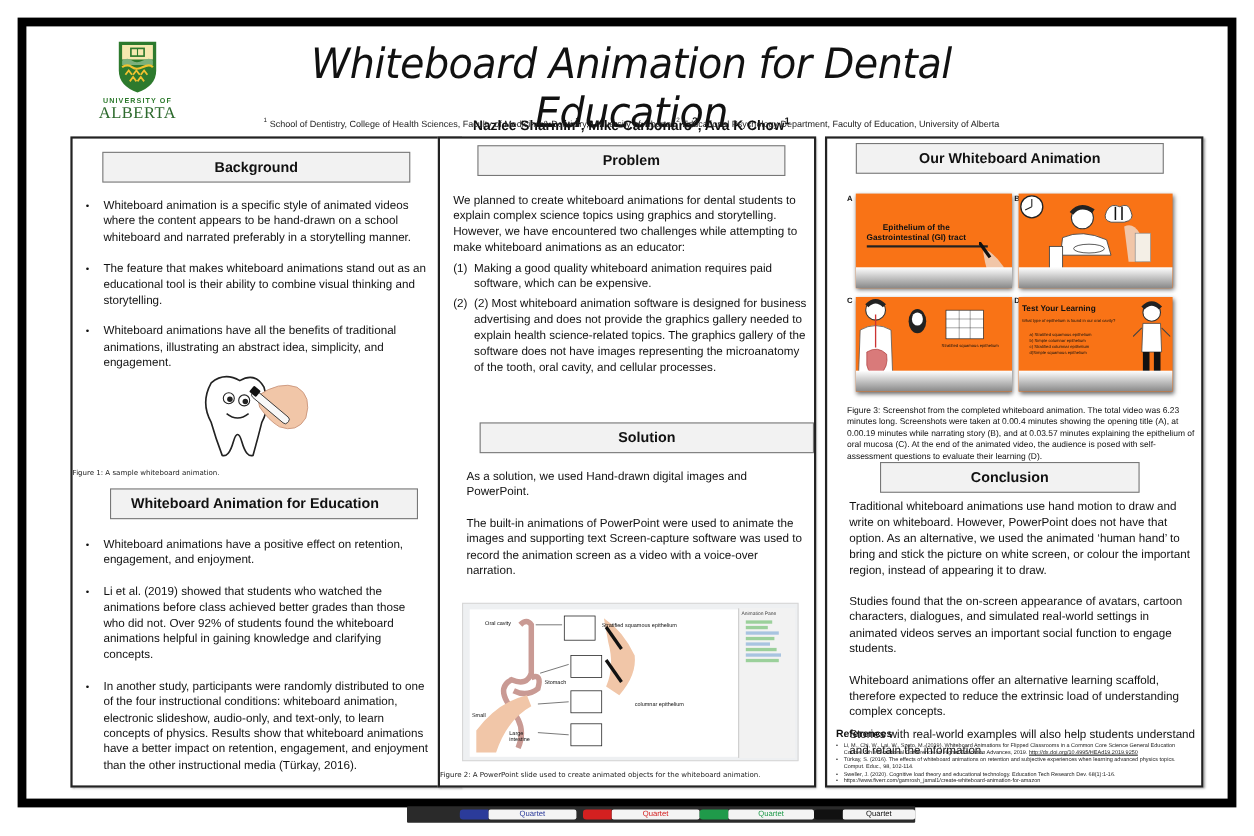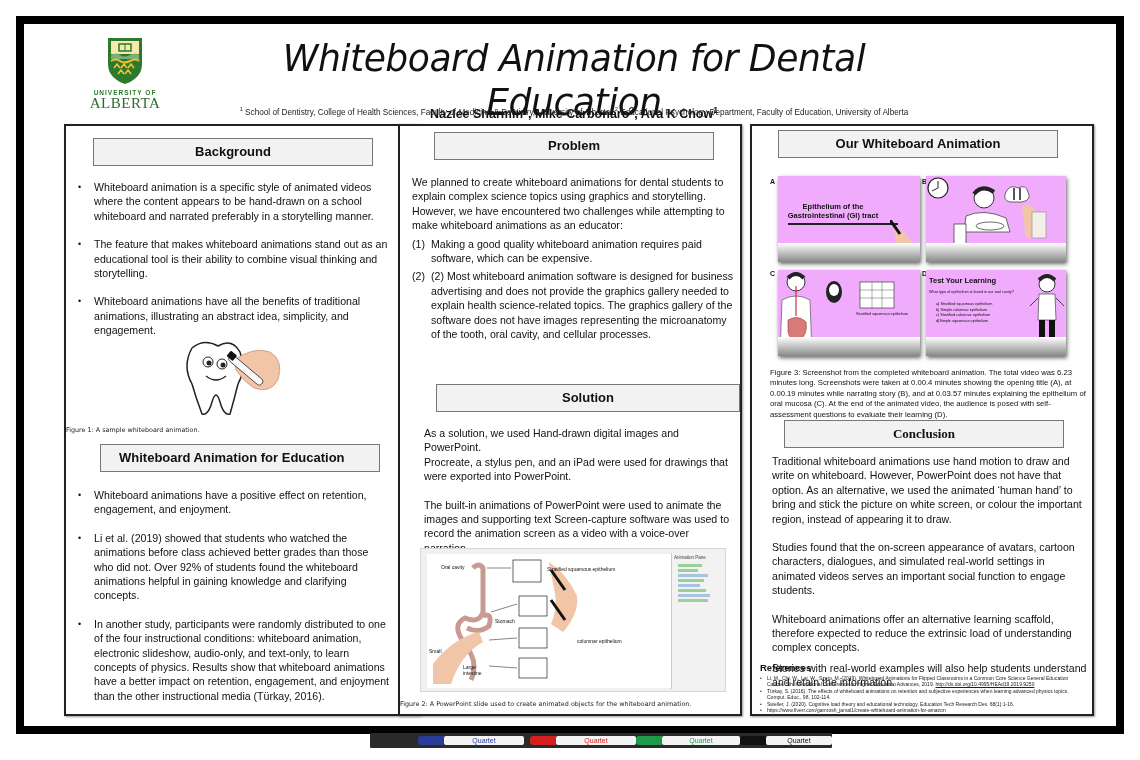--- a/index.html
+++ b/index.html
@@ -63,21 +63,21 @@
     .refs-title { position: absolute; font-weight: bold; font-size: 9.5px; }
     .refs { position: absolute; list-style: none; font-size: 5px; line-height: 6.4px; color: #222; }
     .refs li { position: relative; padding-left: 7px; }
     .refs li::before { content: "•"; position: absolute; left: 0; }
     .refs .link { text-decoration: underline; }
 
     .tray { position: absolute; left: 370px; top: 733px; width: 462px; height: 15px; background: #2a2a2a; border-radius: 1px; }
     .marker { position: absolute; top: 3px; height: 9px; background: #f4f4f4; border-radius: 2px; font-size: 7px; line-height: 9px; text-align: center; }
     .marker .cap { position: absolute; left: -26px; top: 0; width: 26px; height: 9px; border-radius: 3px 0 0 3px; }
 
-    .slide { position: absolute; background: #f0abfc; box-shadow: 1px 2px 4px #666; overflow: hidden; }
+    .slide { position: absolute; background: #f97316; box-shadow: 1px 2px 4px #666; overflow: hidden; }
     .slide .fade { position: absolute; left: 0; bottom: 0; width: 100%; height: 22%; background: linear-gradient(#fff, #888); }
     .slide-label { position: absolute; font-weight: bold; font-size: 7px; }
   </style>
 </head>
 <body>
 
 <div class="board-frame">
 
   <div class="header">
     <div class="logo">
@@ -148,21 +148,20 @@
       <ul class="numlist">
         <li><span class="num">(1)</span><span>Making a good quality whiteboard animation requires paid software, which can be expensive.</span></li>
         <li><span class="num">(2)</span><span>(2) Most whiteboard animation software is designed for business advertising and does not provide the graphics gallery needed to explain health science-related topics. The graphics gallery of the software does not have images representing the microanatomy of the tooth, oral cavity, and cellular processes.</span></li>
       </ul>
     </div>
 
     <div class="sec-head" style="left:36px; top:258px; width:304px;">Solution</div>
 
     <div class="para" style="left:24px; top:300px; width:312px;">
       <div>As a solution, we used Hand-drawn digital images and PowerPoint.</div>
-      <div>Procreate, a stylus pen, and an iPad were used for drawings that were exported into PowerPoint.</div>
       <div style="height:14px;"></div>
       <div>The built-in animations of PowerPoint were used to animate the images and supporting text Screen-capture software was used to record the animation screen as a video with a voice-over narration.</div>
     </div>
 
     <div class="figure-box" style="left:20px; top:422px; width:306px; height:144px; background:#eef0f2; border:1px solid #d7d7d7;">
       <div style="position:absolute; left:6px; top:5px; width:244px; height:134px; background:#fff;">
         <svg width="244" height="134" viewBox="0 0 244 134">
           <path d="M46 14 Q52 8 56 14 L56 58 Q52 70 38 64 Q26 70 34 84 Q40 92 44 100 Q50 112 44 126" stroke="#c99a94" stroke-width="5" fill="none"></path>
           <path d="M56 62 Q66 58 62 72 Q52 80 40 74" stroke="#c99a94" stroke-width="5" fill="none"></path>
           <g fill="#fff" stroke="#222" stroke-width="0.7">
@@ -279,21 +278,21 @@
         <path d="M9 22 L25 22 L26 48 L8 48 Z" fill="#fff" stroke="#444" stroke-width="0.7"></path>
         <path d="M8 26 L0 34 M26 26 L34 34" stroke="#444" stroke-width="1"></path>
         <rect x="9" y="48" width="6" height="30" fill="#111"></rect>
           <rect x="19" y="48" width="6" height="30" fill="#111"></rect>
       </svg>
       <div class="fade"></div>
     </div>
 
     <div class="caption-fig3" style="left:18px; top:242px; width:316px;">Figure 3: Screenshot from the completed whiteboard animation. The total video was 6.23 minutes long. Screenshots were taken at 0.00.4 minutes showing the opening title (A), at 0.00.19 minutes while narrating story (B), and at 0.03.57 minutes explaining the epithelium of oral mucosa (C). At the end of the animated video, the audience is posed with self-assessment questions to evaluate their learning (D).</div>
 
-    <div class="sec-head" style="left:32px; top:294px; width:280px;font-family:Liberation Serif, serif;">Conclusion</div>
+    <div class="sec-head" style="left:48px; top:294px; width:236px;">Conclusion</div>
 
     <div class="para" style="left:20px; top:328px; width:318px;">
       <div>Traditional whiteboard animations use hand motion to draw and write on whiteboard. However, PowerPoint does not have that option. As an alternative, we used the animated ‘human hand’ to bring and stick the picture on white screen, or colour the important region, instead of appearing it to draw.</div>
       <div style="height:14px;"></div>
       <div>Studies found that the on-screen appearance of avatars, cartoon characters, dialogues, and simulated real-world settings in animated videos serves an important social function to engage students.</div>
       <div style="height:14px;"></div>
       <div>Whiteboard animations offer an alternative learning scaffold, therefore expected to reduce the extrinsic load of understanding complex concepts.</div>
       <div style="height:6px;"></div>
       <div>Stories with real-world examples will also help students understand and retain the information.</div>
     </div>

